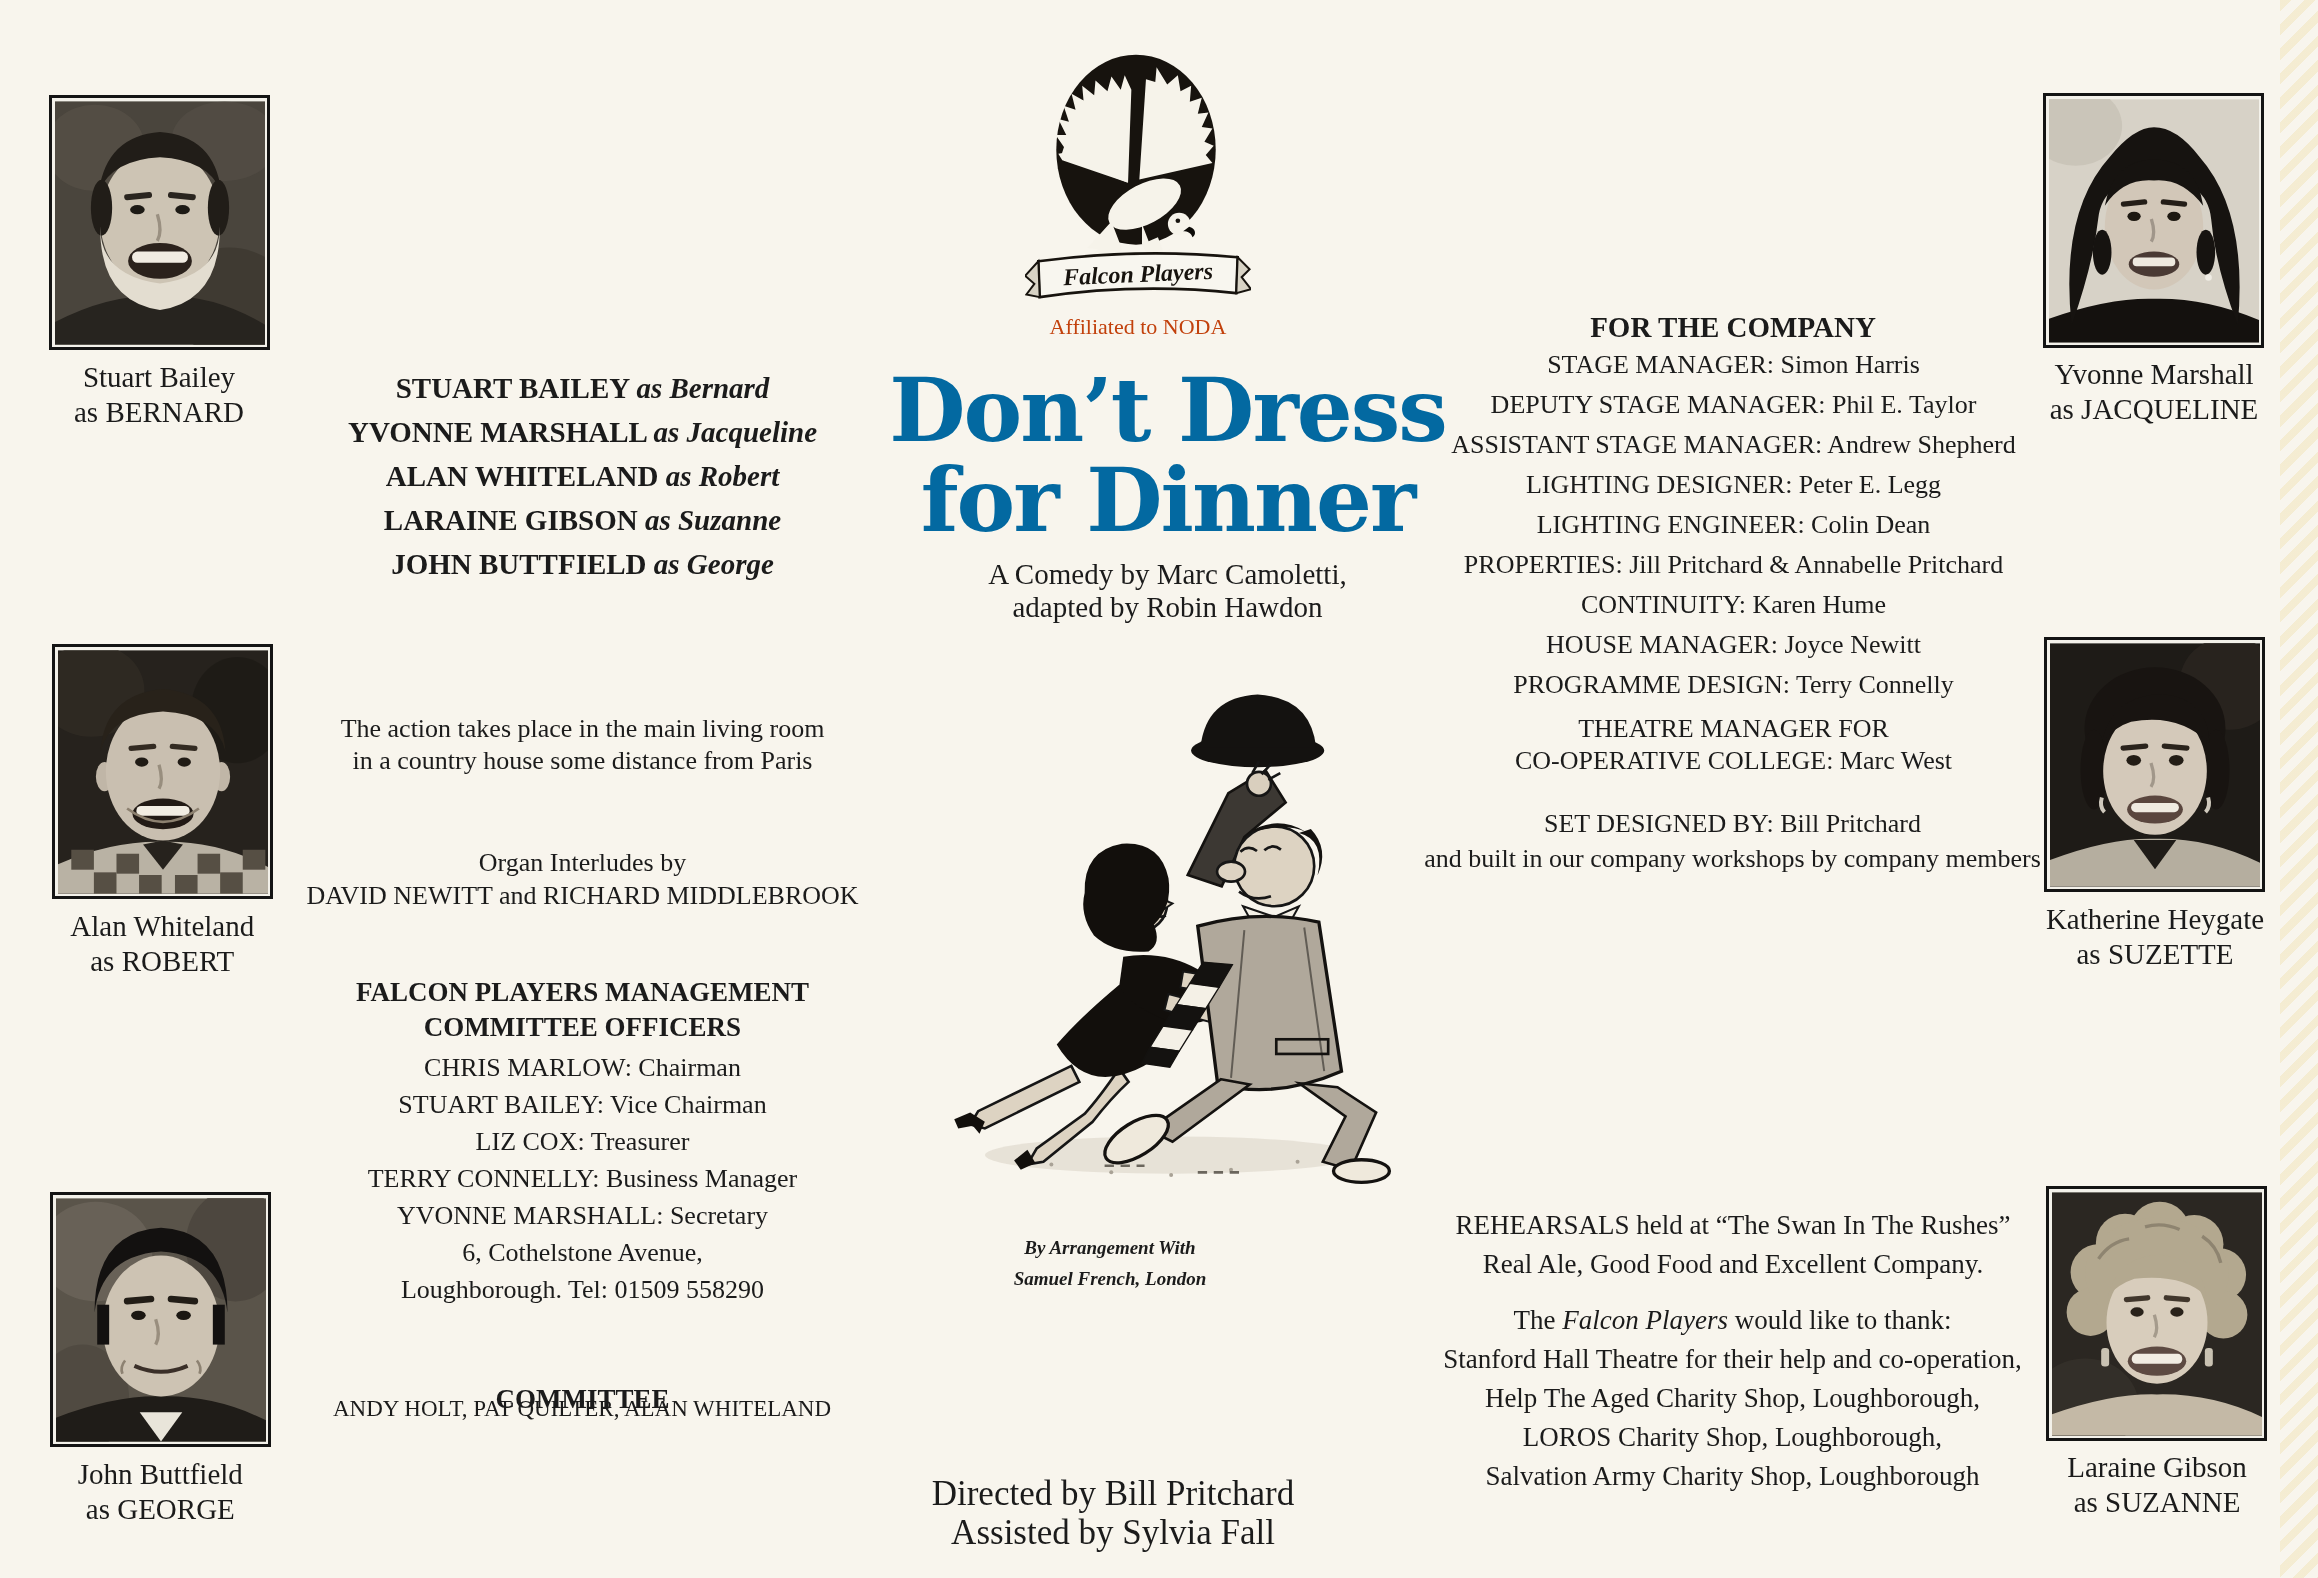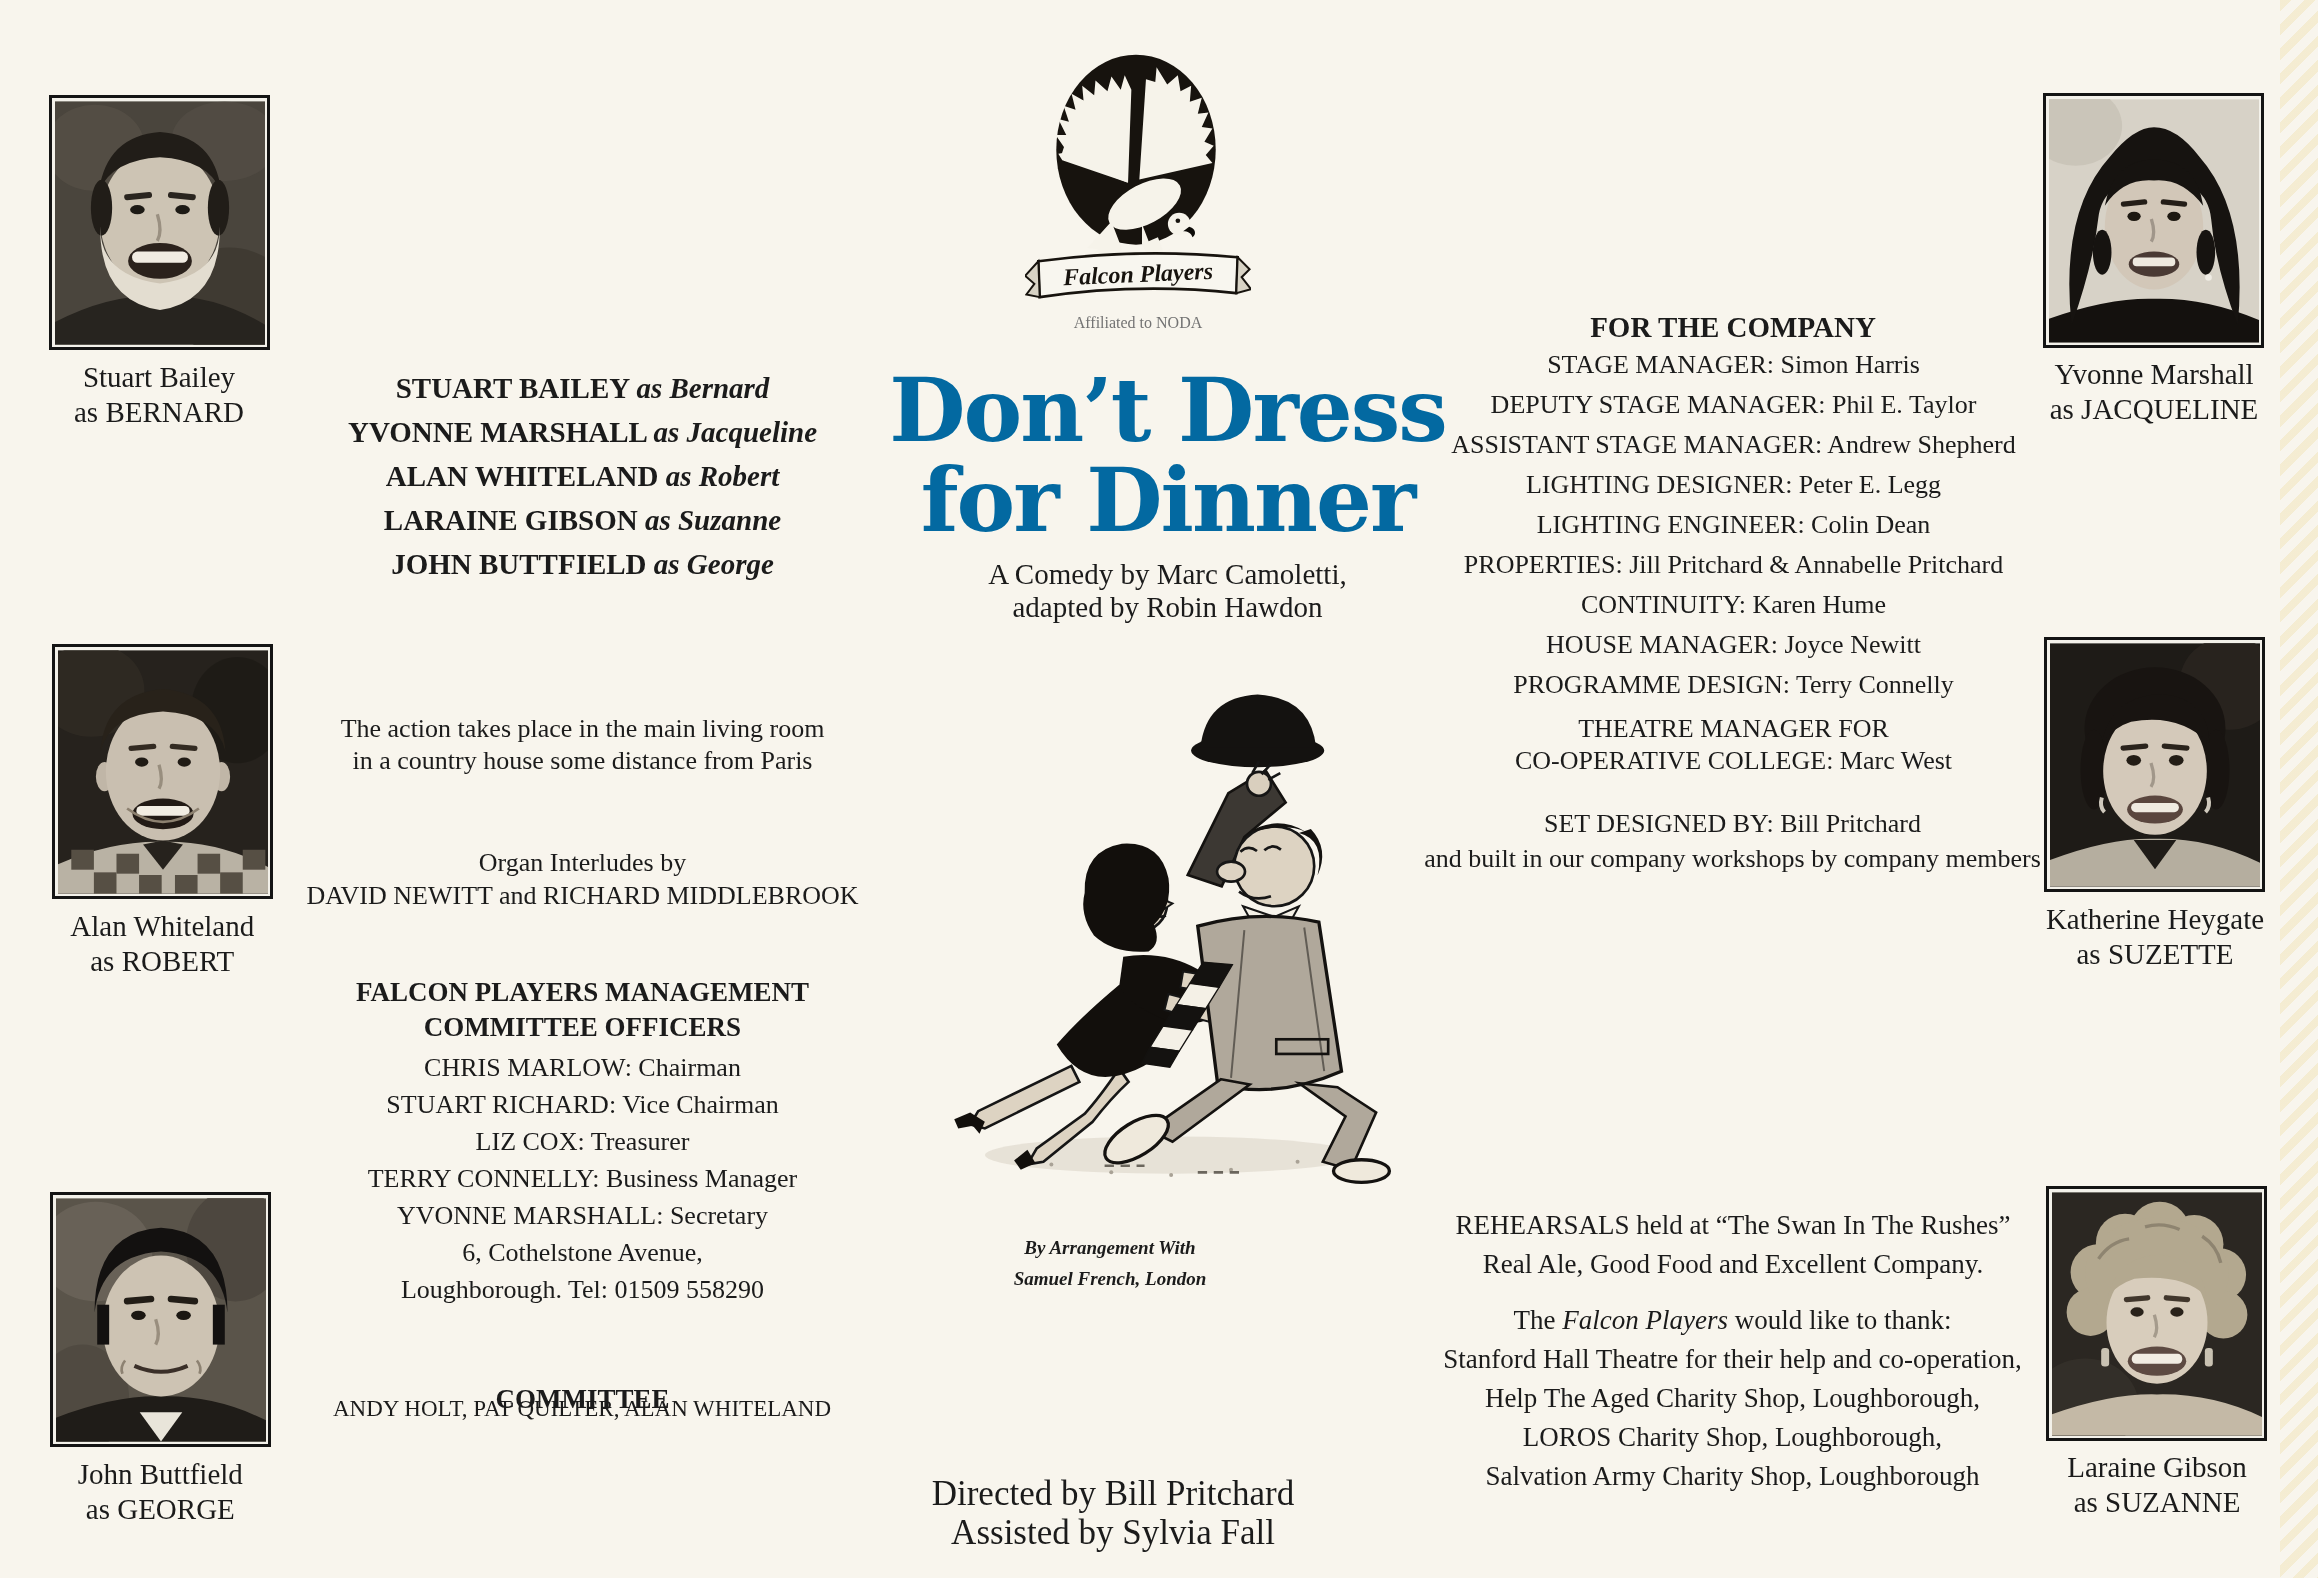--- a/index.html
+++ b/index.html
@@ -54,21 +54,21 @@
   .play-byline{font-size:29px;line-height:33px;}
   .arrangement{font-size:19px;line-height:31px;font-weight:bold;font-style:italic;}
   .direction{font-size:35px;line-height:39px;}
   .logo-banner-text{
     font-size:24px;
     font-weight:bold;
     font-style:italic;
     transform:rotate(-2.5deg);
     color:#17130e;
   }
-  .affiliation{font-size:16px;color:#737373;}
+  .affiliation{font-size:22px;color:#c2410c;}
   .right-edge{
     position:absolute;right:0;top:0;width:39px;height:1579px;
     background:repeating-linear-gradient(135deg, rgba(238,220,160,.35) 0 8px, rgba(255,255,255,0) 8px 17.3px);
   }
 </style>
 </head>
 <body>
 
 <div class="page">
 
@@ -267,21 +267,21 @@
     <div>Organ Interludes by</div>
     <div>DAVID NEWITT and RICHARD MIDDLEBROOK</div>
   </div>
 
   <div class="abs c officers-heading" style="left:283px;top:975px;width:599px;">
     <div>FALCON PLAYERS MANAGEMENT</div>
     <div>COMMITTEE OFFICERS</div>
   </div>
   <div class="abs c officers-items" style="left:283px;top:1049px;width:599px;">
     <div>CHRIS MARLOW: Chairman</div>
-    <div>STUART RICHARD: Vice Chairman</div>
+    <div>STUART BAILEY: Vice Chairman</div>
     <div>LIZ COX: Treasurer</div>
     <div>TERRY CONNELLY: Business Manager</div>
     <div>YVONNE MARSHALL: Secretary</div>
     <div>6, Cothelstone Avenue,</div>
     <div>Loughborough. Tel: 01509 558290</div>
   </div>
 
   <div class="abs c committee-heading" style="left:283px;top:1359px;width:599px;margin-top:24px;">COMMITTEE</div>
   <div class="abs c committee-members" style="left:236px;top:1393px;width:692px;">ANDY HOLT, PAT QUILTER, ALAN WHITELAND</div>
 

